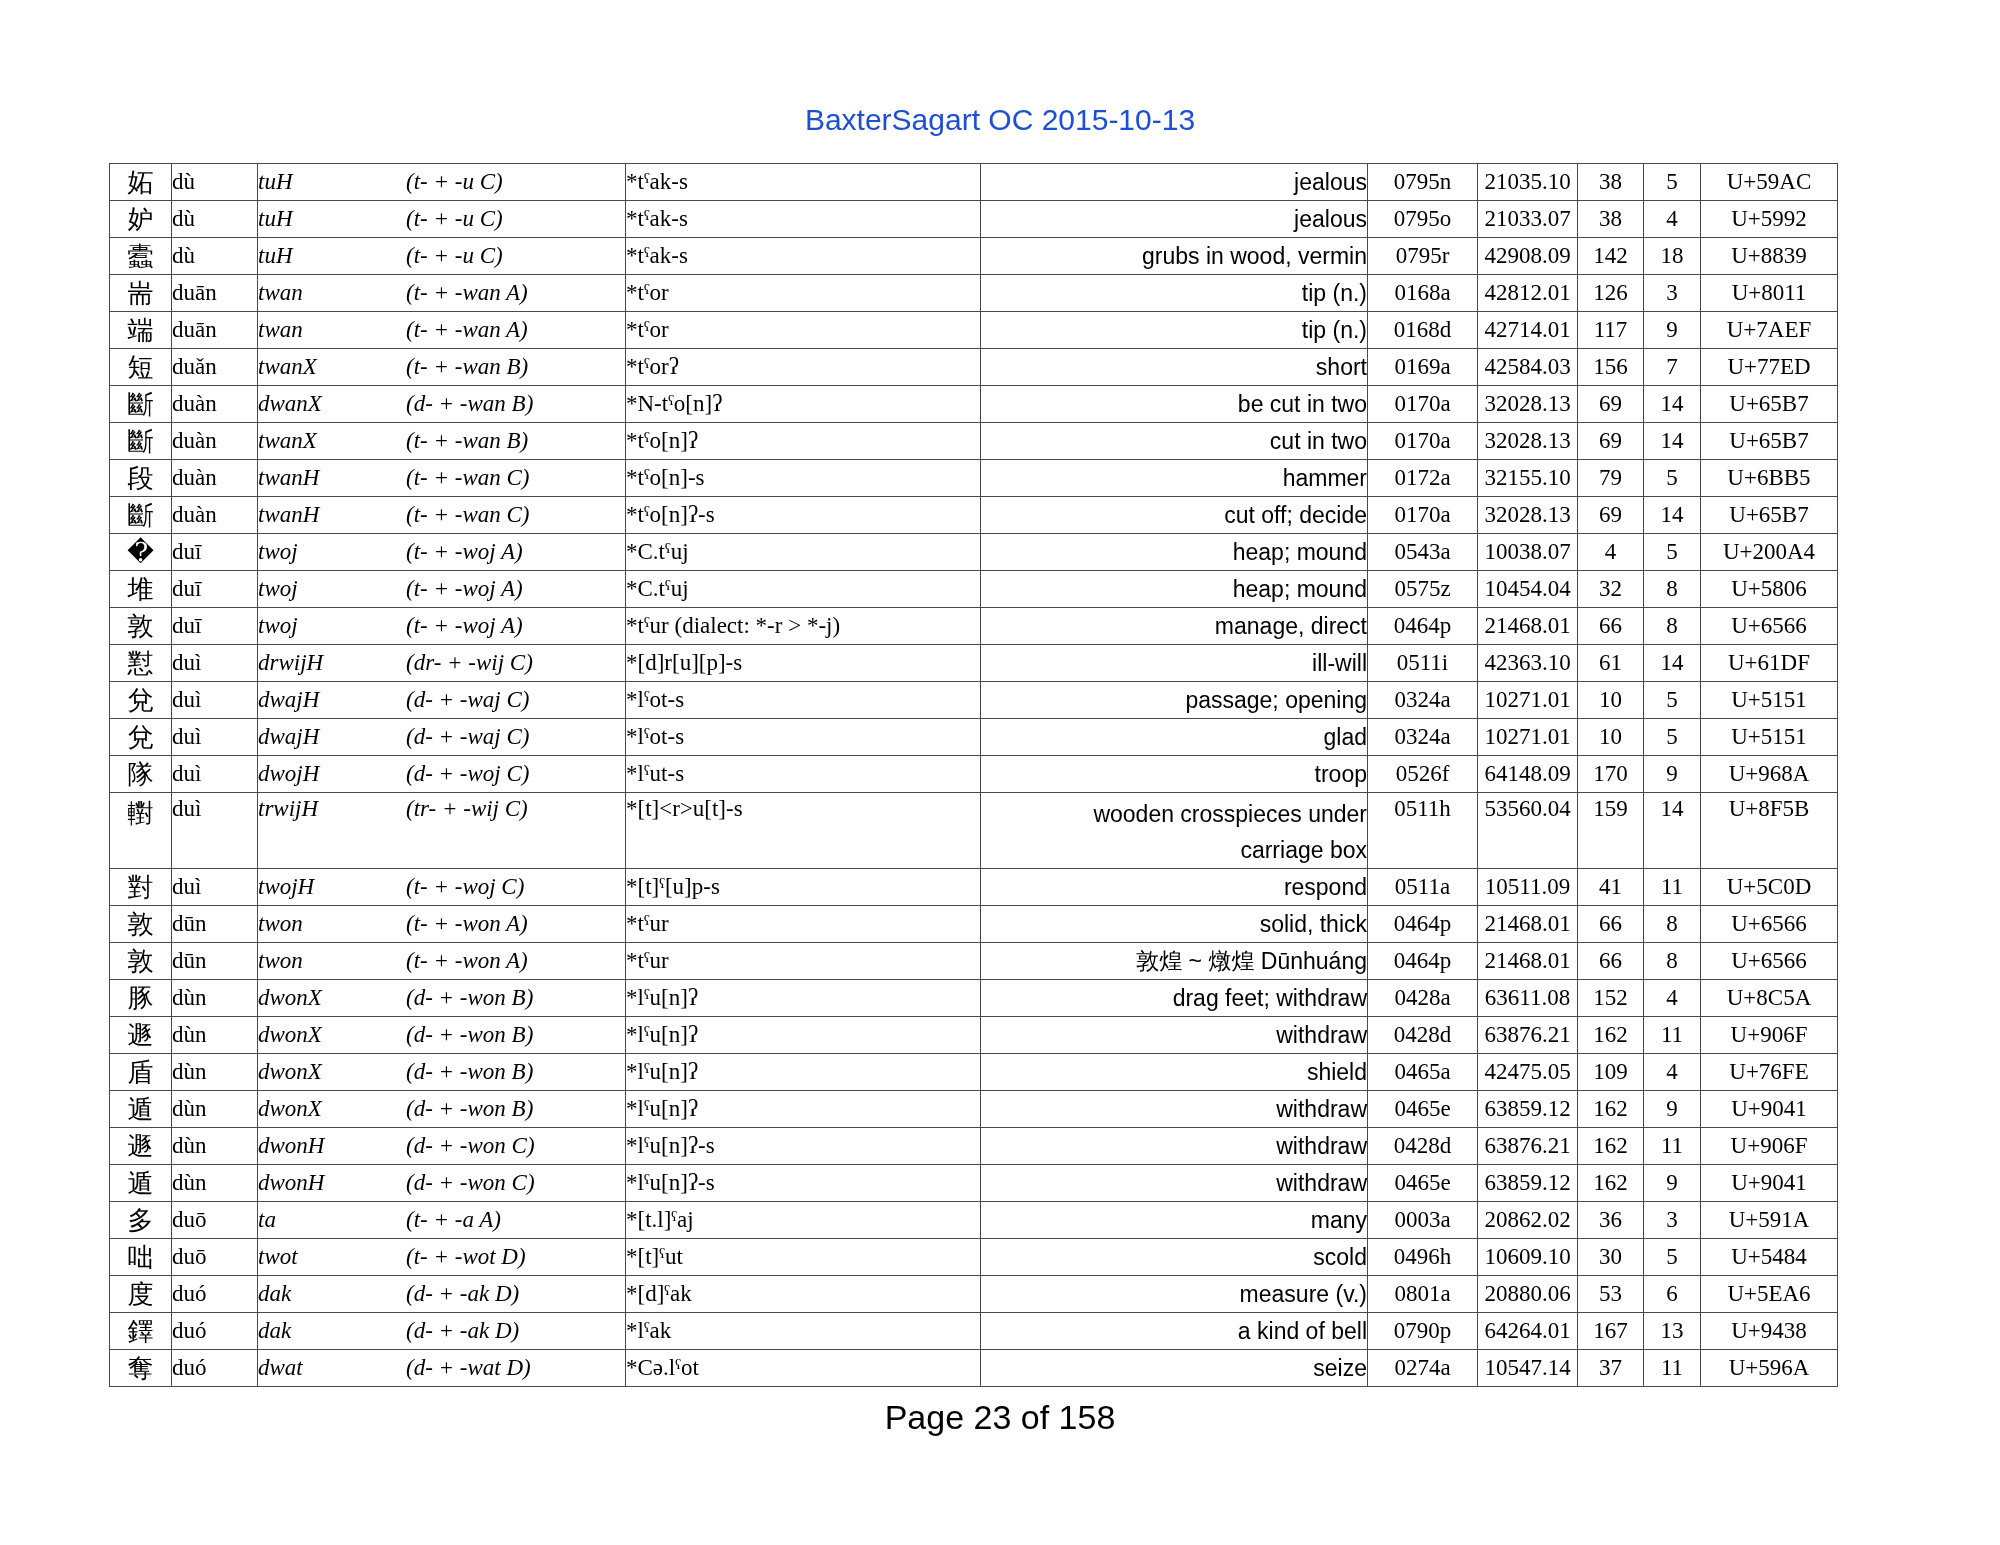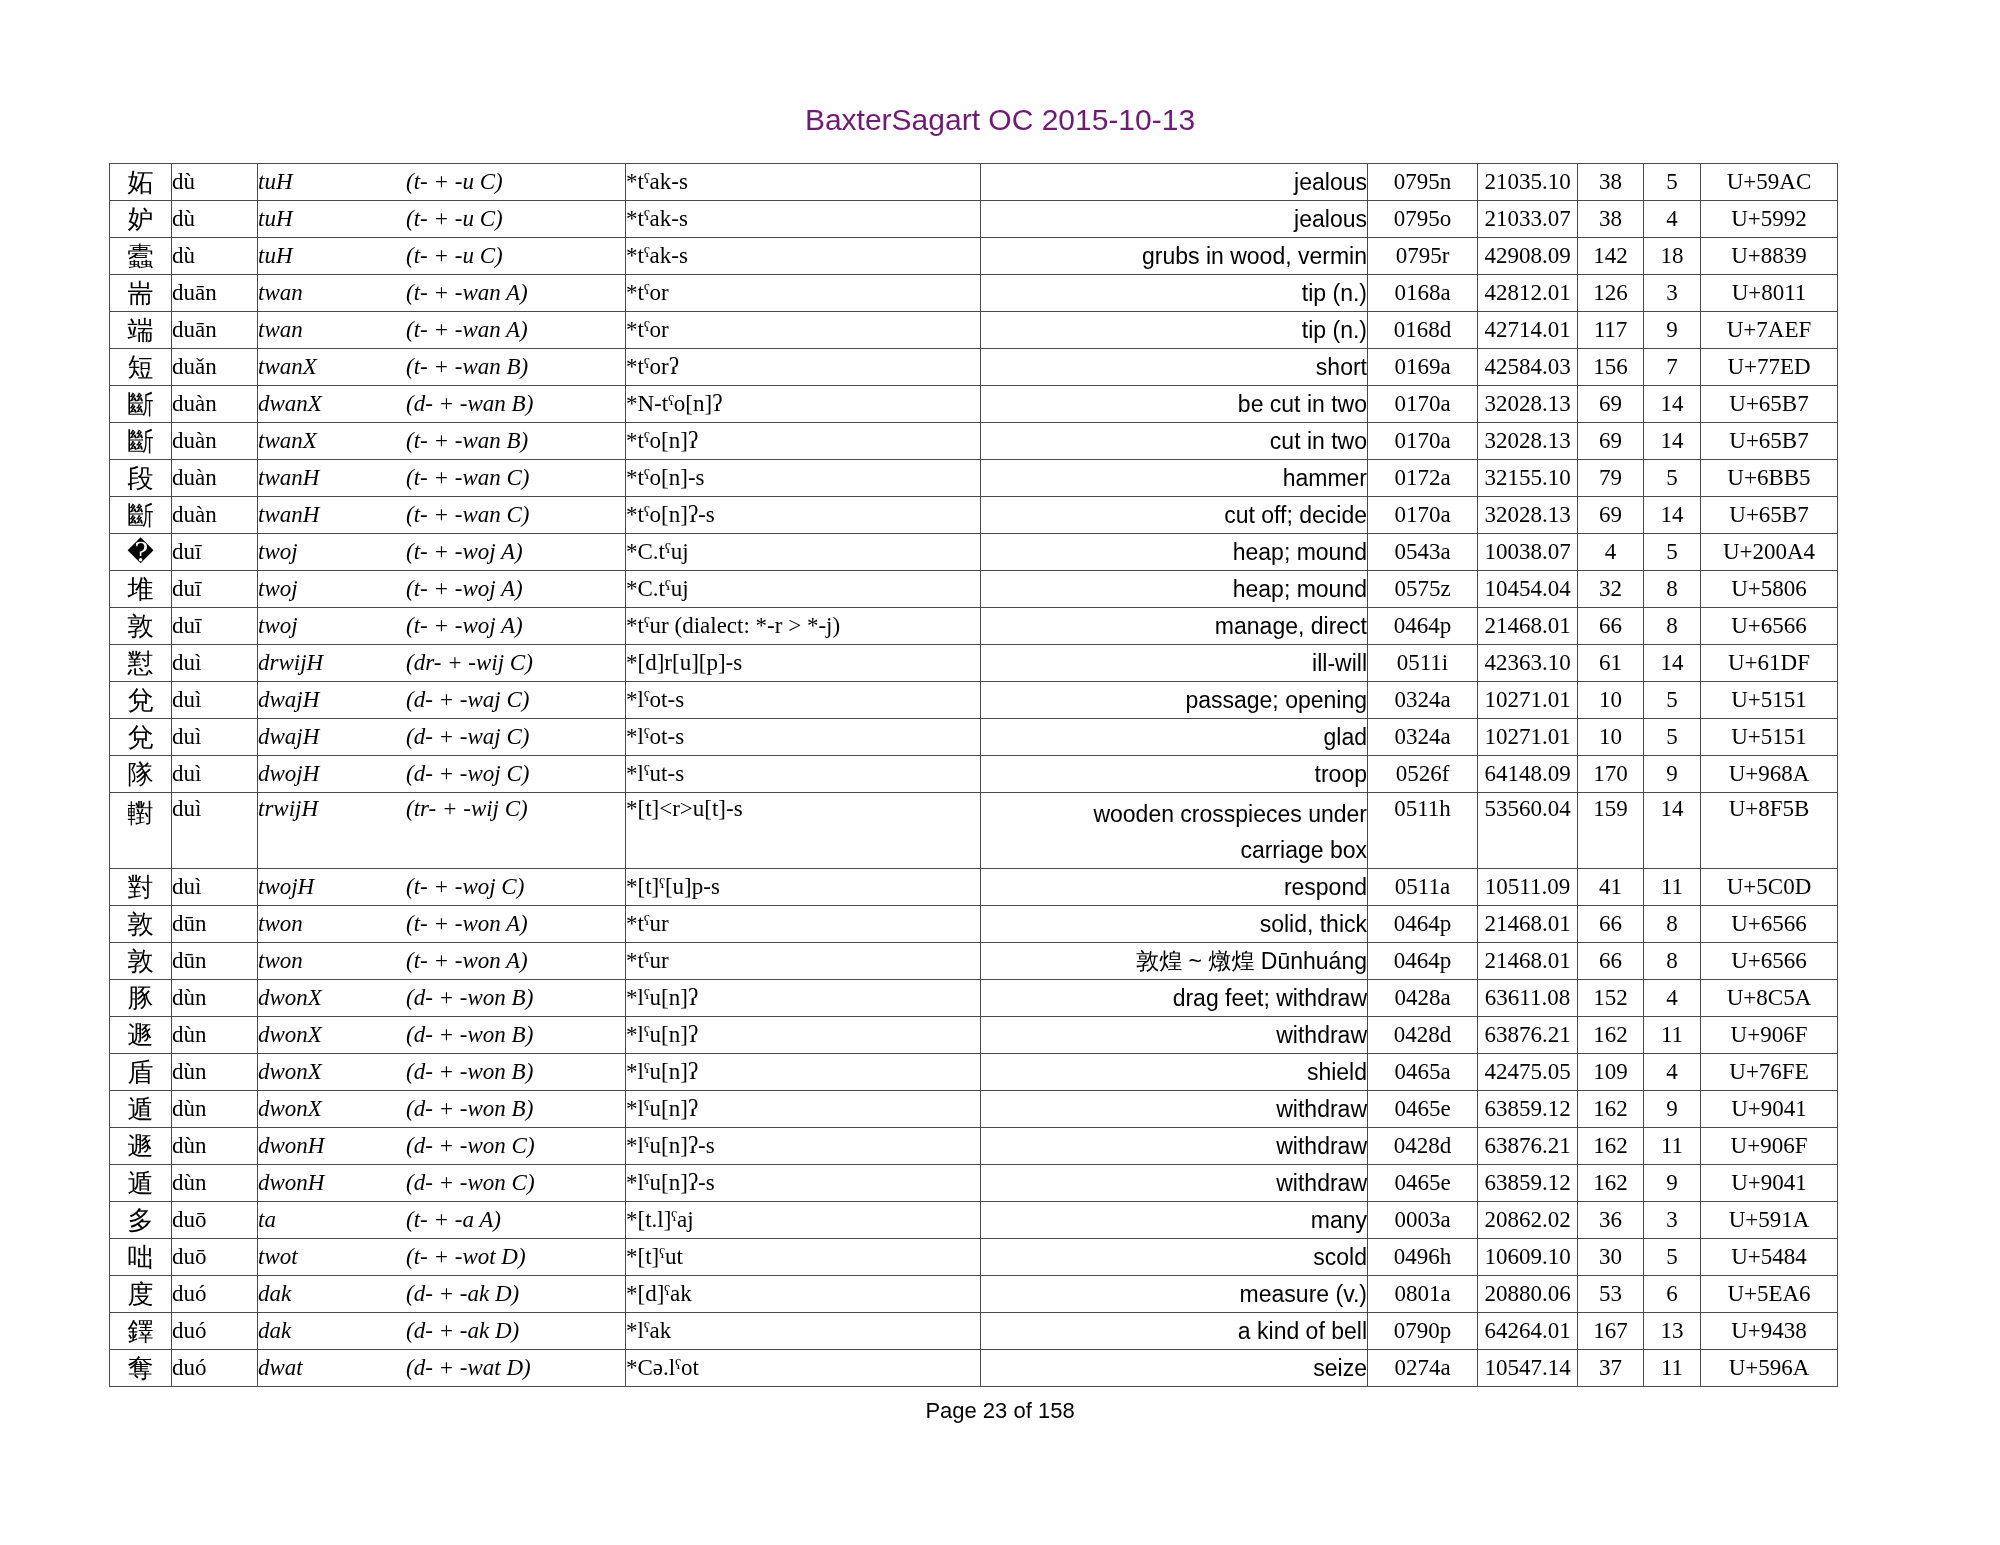--- a/index.html
+++ b/index.html
@@ -16,21 +16,21 @@
   }
   .page-title {
     position: absolute;
     top: 103px;
     left: 0;
     width: 2000px;
     text-align: center;
     font-family: "Liberation Sans", "DejaVu Sans", sans-serif;
     font-size: 30px;
     letter-spacing: 0px;
-    color: #701a75;
+    color: #1d4ed8;
   }
   table.ocs-table {
     position: absolute;
     left: 109px;
     top: 163px;
     width: 1728px;
     border-collapse: collapse;
     table-layout: fixed;
   }
   table.ocs-table td {
@@ -80,21 +80,21 @@
     text-align: center;
     font-size: 23px;
   }
   .page-footer {
     position: absolute;
     top: 1398px;
     left: 0;
     width: 2000px;
     text-align: center;
     font-family: "Liberation Sans", "DejaVu Sans", sans-serif;
-    font-size: 22px;
+    font-size: 34px;
     color: #000;
   }
 </style>
 </head>
 <body>
 
 <div class="page-title">BaxterSagart OC 2015-10-13</div>
 
 <table class="ocs-table">
   <colgroup>

